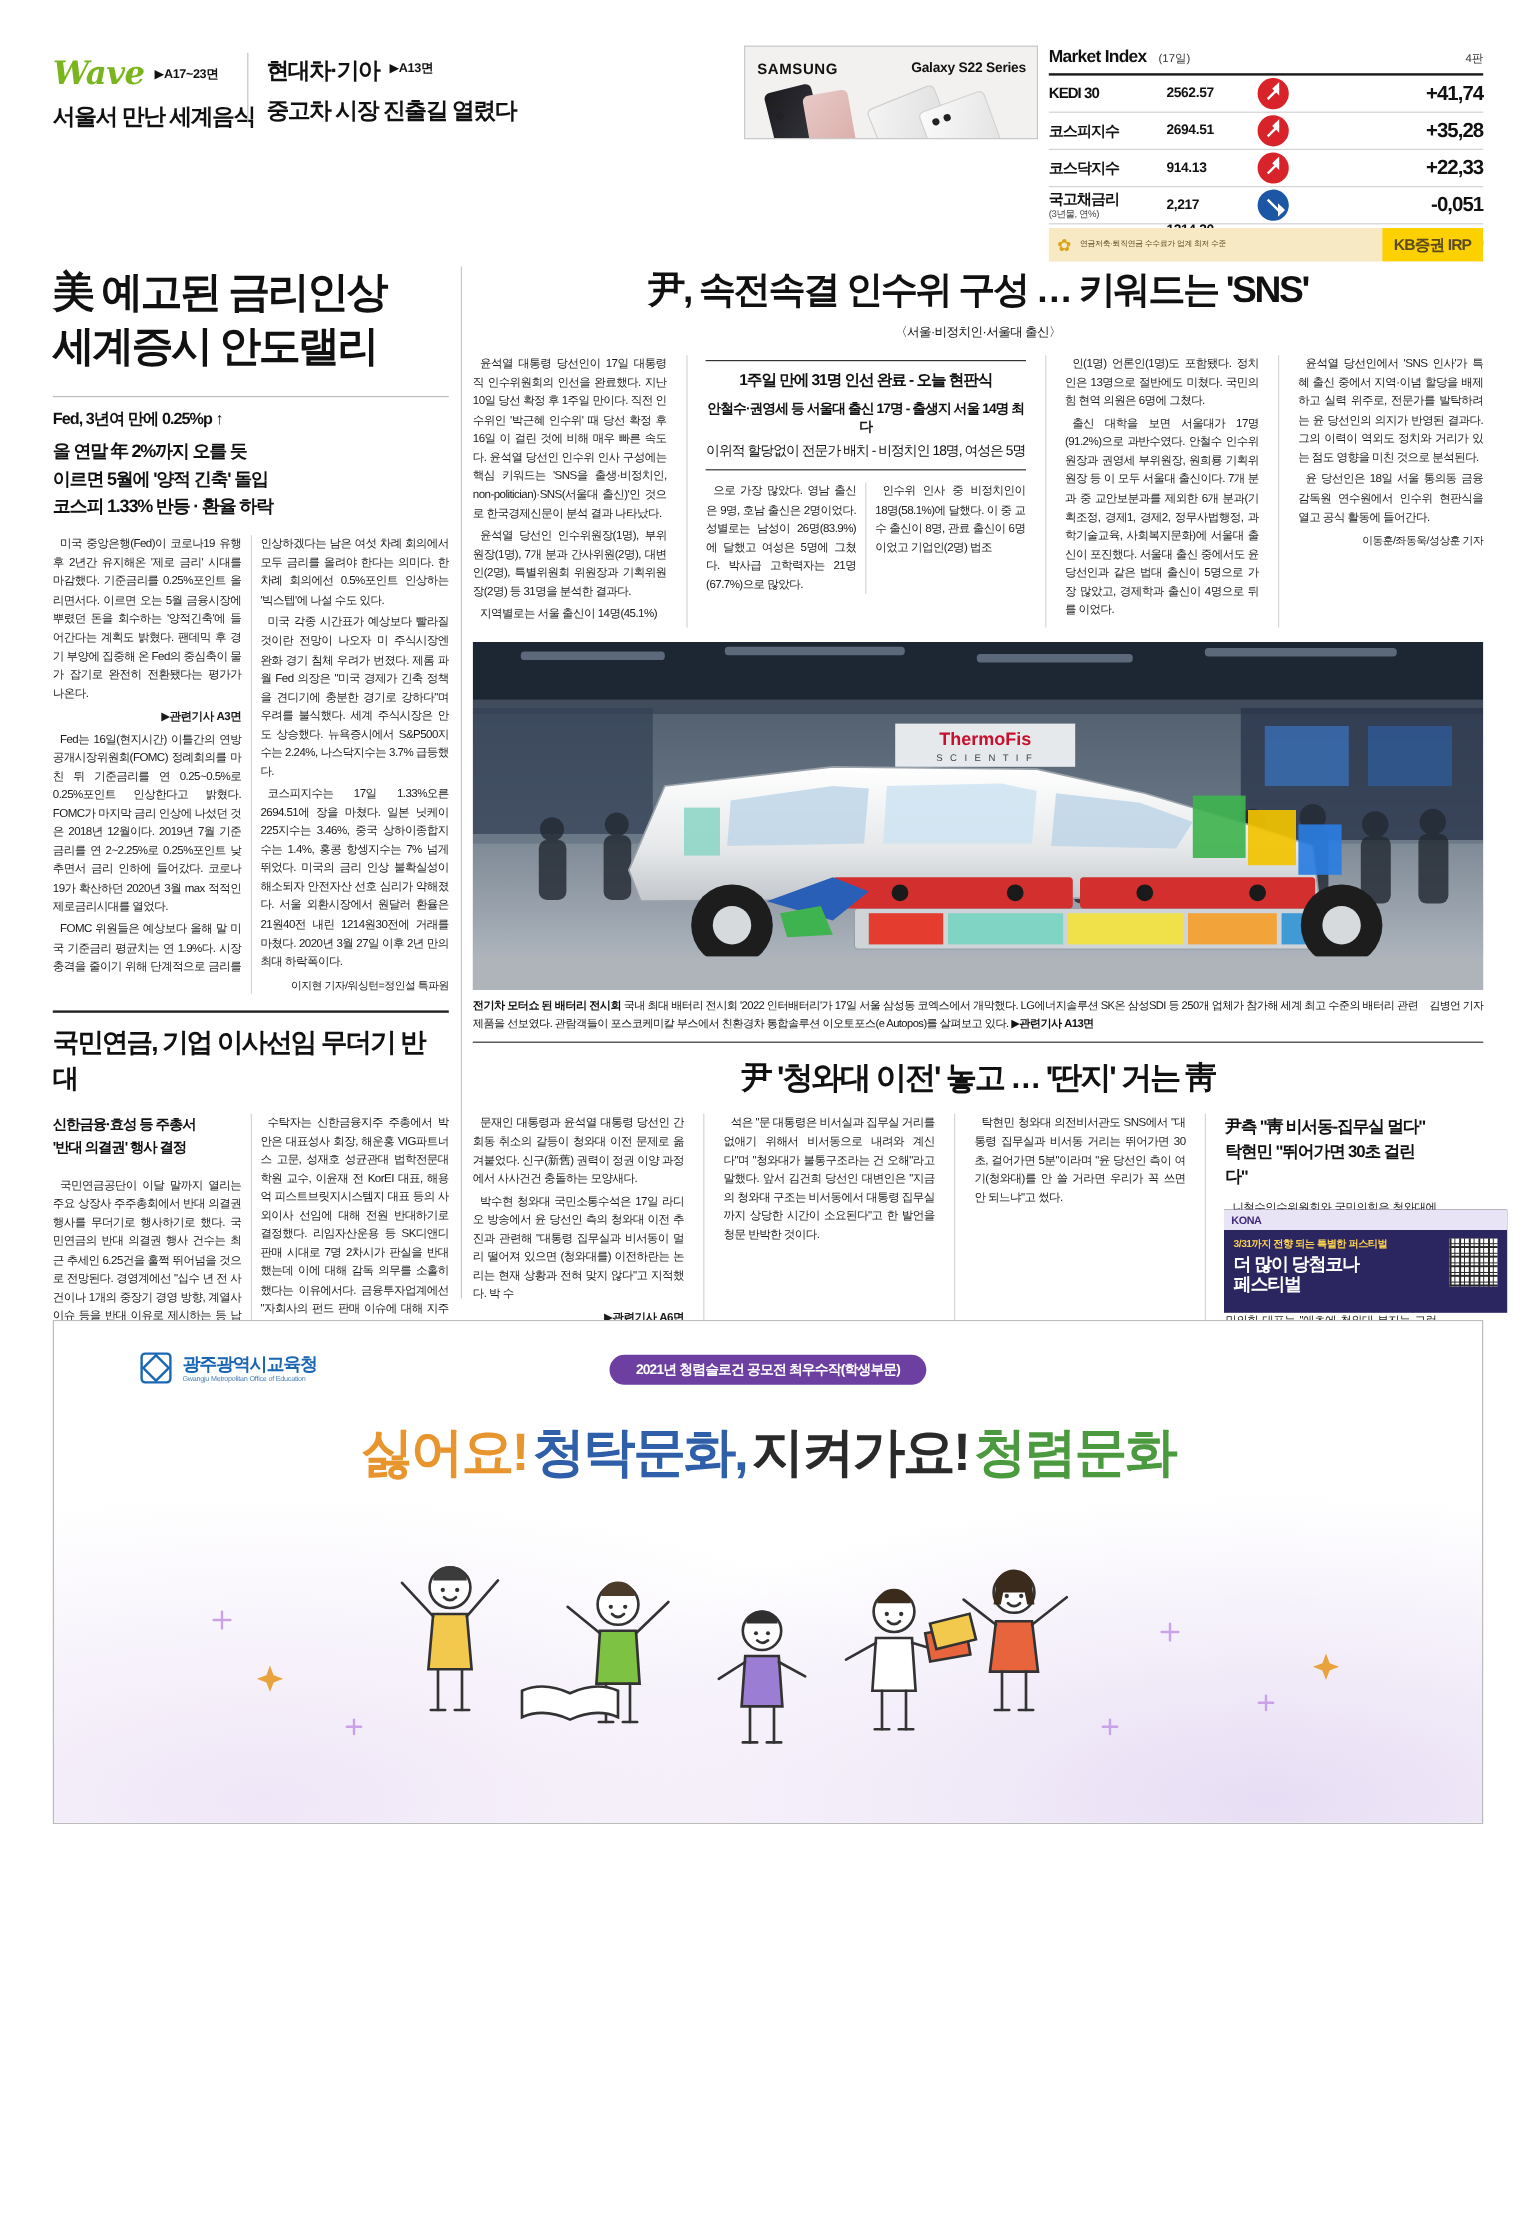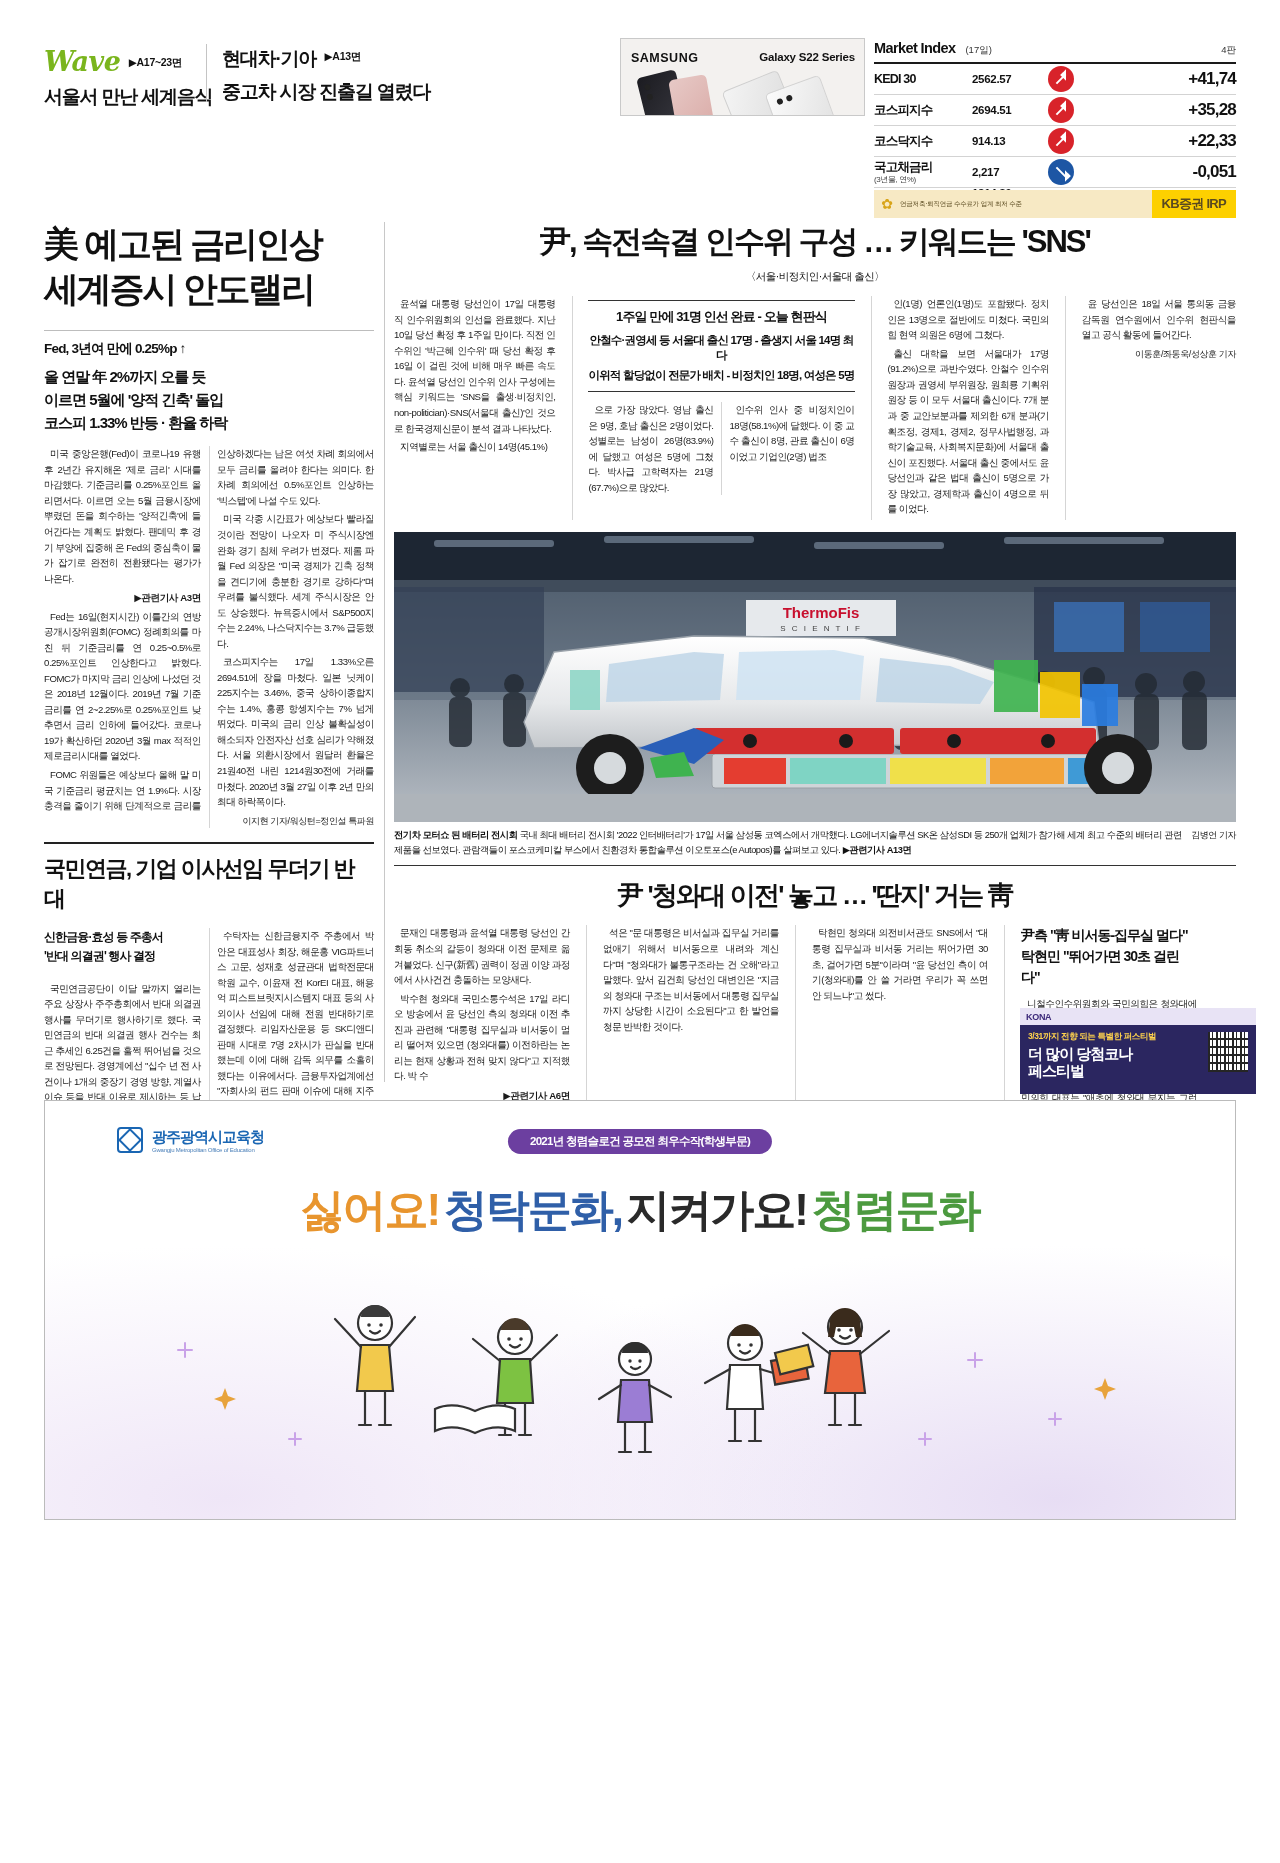--- a/index.html
+++ b/index.html
@@ -116,21 +116,21 @@
   .cont-tag { font-size: 9.5px; font-weight:bold; letter-spacing:-0.4px; margin-top:5px;}
 
   
   .main-col { position:absolute; left: 350px; top: 0; width: 842px; }
   .main-head { font-size: 31px; font-weight: bold; text-align:center; letter-spacing:-2px; line-height:1.3;}
   .main-credit { font-size: 10.5px; text-align:center; letter-spacing:-0.5px; margin-top:8px;}
 
   .box-sub { border-top:1px solid #333; border-bottom:1px solid #333; padding: 7px 0 8px; margin-top: 4px;}
   .box-sub .bs1 { font-size: 13px; font-weight:bold; text-align:center; letter-spacing:-0.9px;}
   .box-sub .bs2 { font-size: 11.5px; font-weight:bold; text-align:center; letter-spacing:-0.8px; margin-top:7px;}
-  .box-sub .bs3 { font-size: 11.5px; font-weight:bold; text-align:right; letter-spacing:-0.8px; margin-top:5px;}
+  .box-sub .bs3 { font-size: 11.5px; font-weight:normal; text-align:left; letter-spacing:-0.8px; margin-top:5px;}
 
   
   .photo { position:relative; width: 842px; height: 290px; overflow:hidden; background:#a3a3a3; }
   .cap { font-size: 9.3px; line-height:1.6; letter-spacing:-0.45px; margin-top:6px;}
   .cap b { font-weight: bold; }
   .cap .credit { float:right; font-size:9px;}
 
   .mid-head { font-size: 26px; font-weight:bold; text-align:center; letter-spacing:-1.8px; margin-top:12px;}
   .side-head { font-size: 14px; font-weight:bold; letter-spacing:-1px; line-height:1.5;}
 
@@ -316,20 +316,21 @@
     <div class="main-col">
 
       <div class="main-head">尹, 속전속결 인수위 구성 … 키워드는 'SNS'</div>
       <div class="main-credit">〈서울·비정치인·서울대 출신〉</div>
 
       <div style="display:flex; gap:16px; margin-top:12px;">
 
         <div style="width:176px">
           <div class="bodytext">
             <p>윤석열 대통령 당선인이 17일 대통령직 인수위원회의 인선을 완료했다. 지난 10일 당선 확정 후 1주일 만이다. 직전 인수위인 '박근혜 인수위' 때 당선 확정 후 16일 이 걸린 것에 비해 매우 빠른 속도다. 윤석열 당선인 인수위 인사 구성에는 핵심 키워드는 'SNS을 출생·비정치인, non-politician)·SNS(서울대 출신)'인 것으로 한국경제신문이 분석 결과 나타났다.</p>
+            <p>윤석열 당선인 인수위원장(1명), 부위원장(1명), 7개 분과 간사위원(2명), 대변인(2명), 특별위원회 위원장과 기획위원장(2명) 등 31명을 분석한 결과다.</p>
             <p>지역별로는 서울 출신이 14명(45.1%)</p>
           </div>
         </div>
 
         <div style="width:1px;background:#d5d5d5"></div>
 
         <div style="width:290px">
           <div class="box-sub">
             <div class="bs1">1주일 만에 31명 인선 완료 - 오늘 현판식</div>
             <div class="bs2">안철수·권영세 등 서울대 출신 17명 - 출생지 서울 14명 최다</div>
@@ -347,20 +348,21 @@
           <div class="bodytext">
             <p>인(1명) 언론인(1명)도 포함됐다. 정치인은 13명으로 절반에도 미쳤다. 국민의힘 현역 의원은 6명에 그쳤다.</p>
             <p>출신 대학을 보면 서울대가 17명(91.2%)으로 과반수였다. 안철수 인수위원장과 권영세 부위원장, 원희룡 기획위원장 등 이 모두 서울대 출신이다. 7개 분과 중 교안보분과를 제외한 6개 분과(기획조정, 경제1, 경제2, 정무사법행정, 과학기술교육, 사회복지문화)에 서울대 출신이 포진했다. 서울대 출신 중에서도 윤 당선인과 같은 법대 출신이 5명으로 가장 많았고, 경제학과 출신이 4명으로 뒤를 이었다.</p>
           </div>
         </div>
 
         <div style="width:1px;background:#d5d5d5"></div>
 
         <div style="width:168px">
           <div class="bodytext">
+            <p>윤석열 당선인에서 'SNS 인사'가 특혜 출신 중에서 지역·이념 할당을 배제하고 실력 위주로, 전문가를 발탁하려는 윤 당선인의 의지가 반영된 결과다. 그의 이력이 역외도 정치와 거리가 있는 점도 영향을 미친 것으로 분석된다.</p>
             <p>윤 당선인은 18일 서울 통의동 금융감독원 연수원에서 인수위 현판식을 열고 공식 활동에 들어간다.</p>
             <p class="byline" style="text-indent:0">이동훈/좌동욱/성상훈 기자</p>
           </div>
         </div>
       </div>
 
       <div class="photo" style="margin-top:12px">
         <svg width="842" height="290" viewBox="0 0 842 290" preserveAspectRatio="none">
           <defs>
             <linearGradient id="bg" x1="0" y1="0" x2="0" y2="1">

